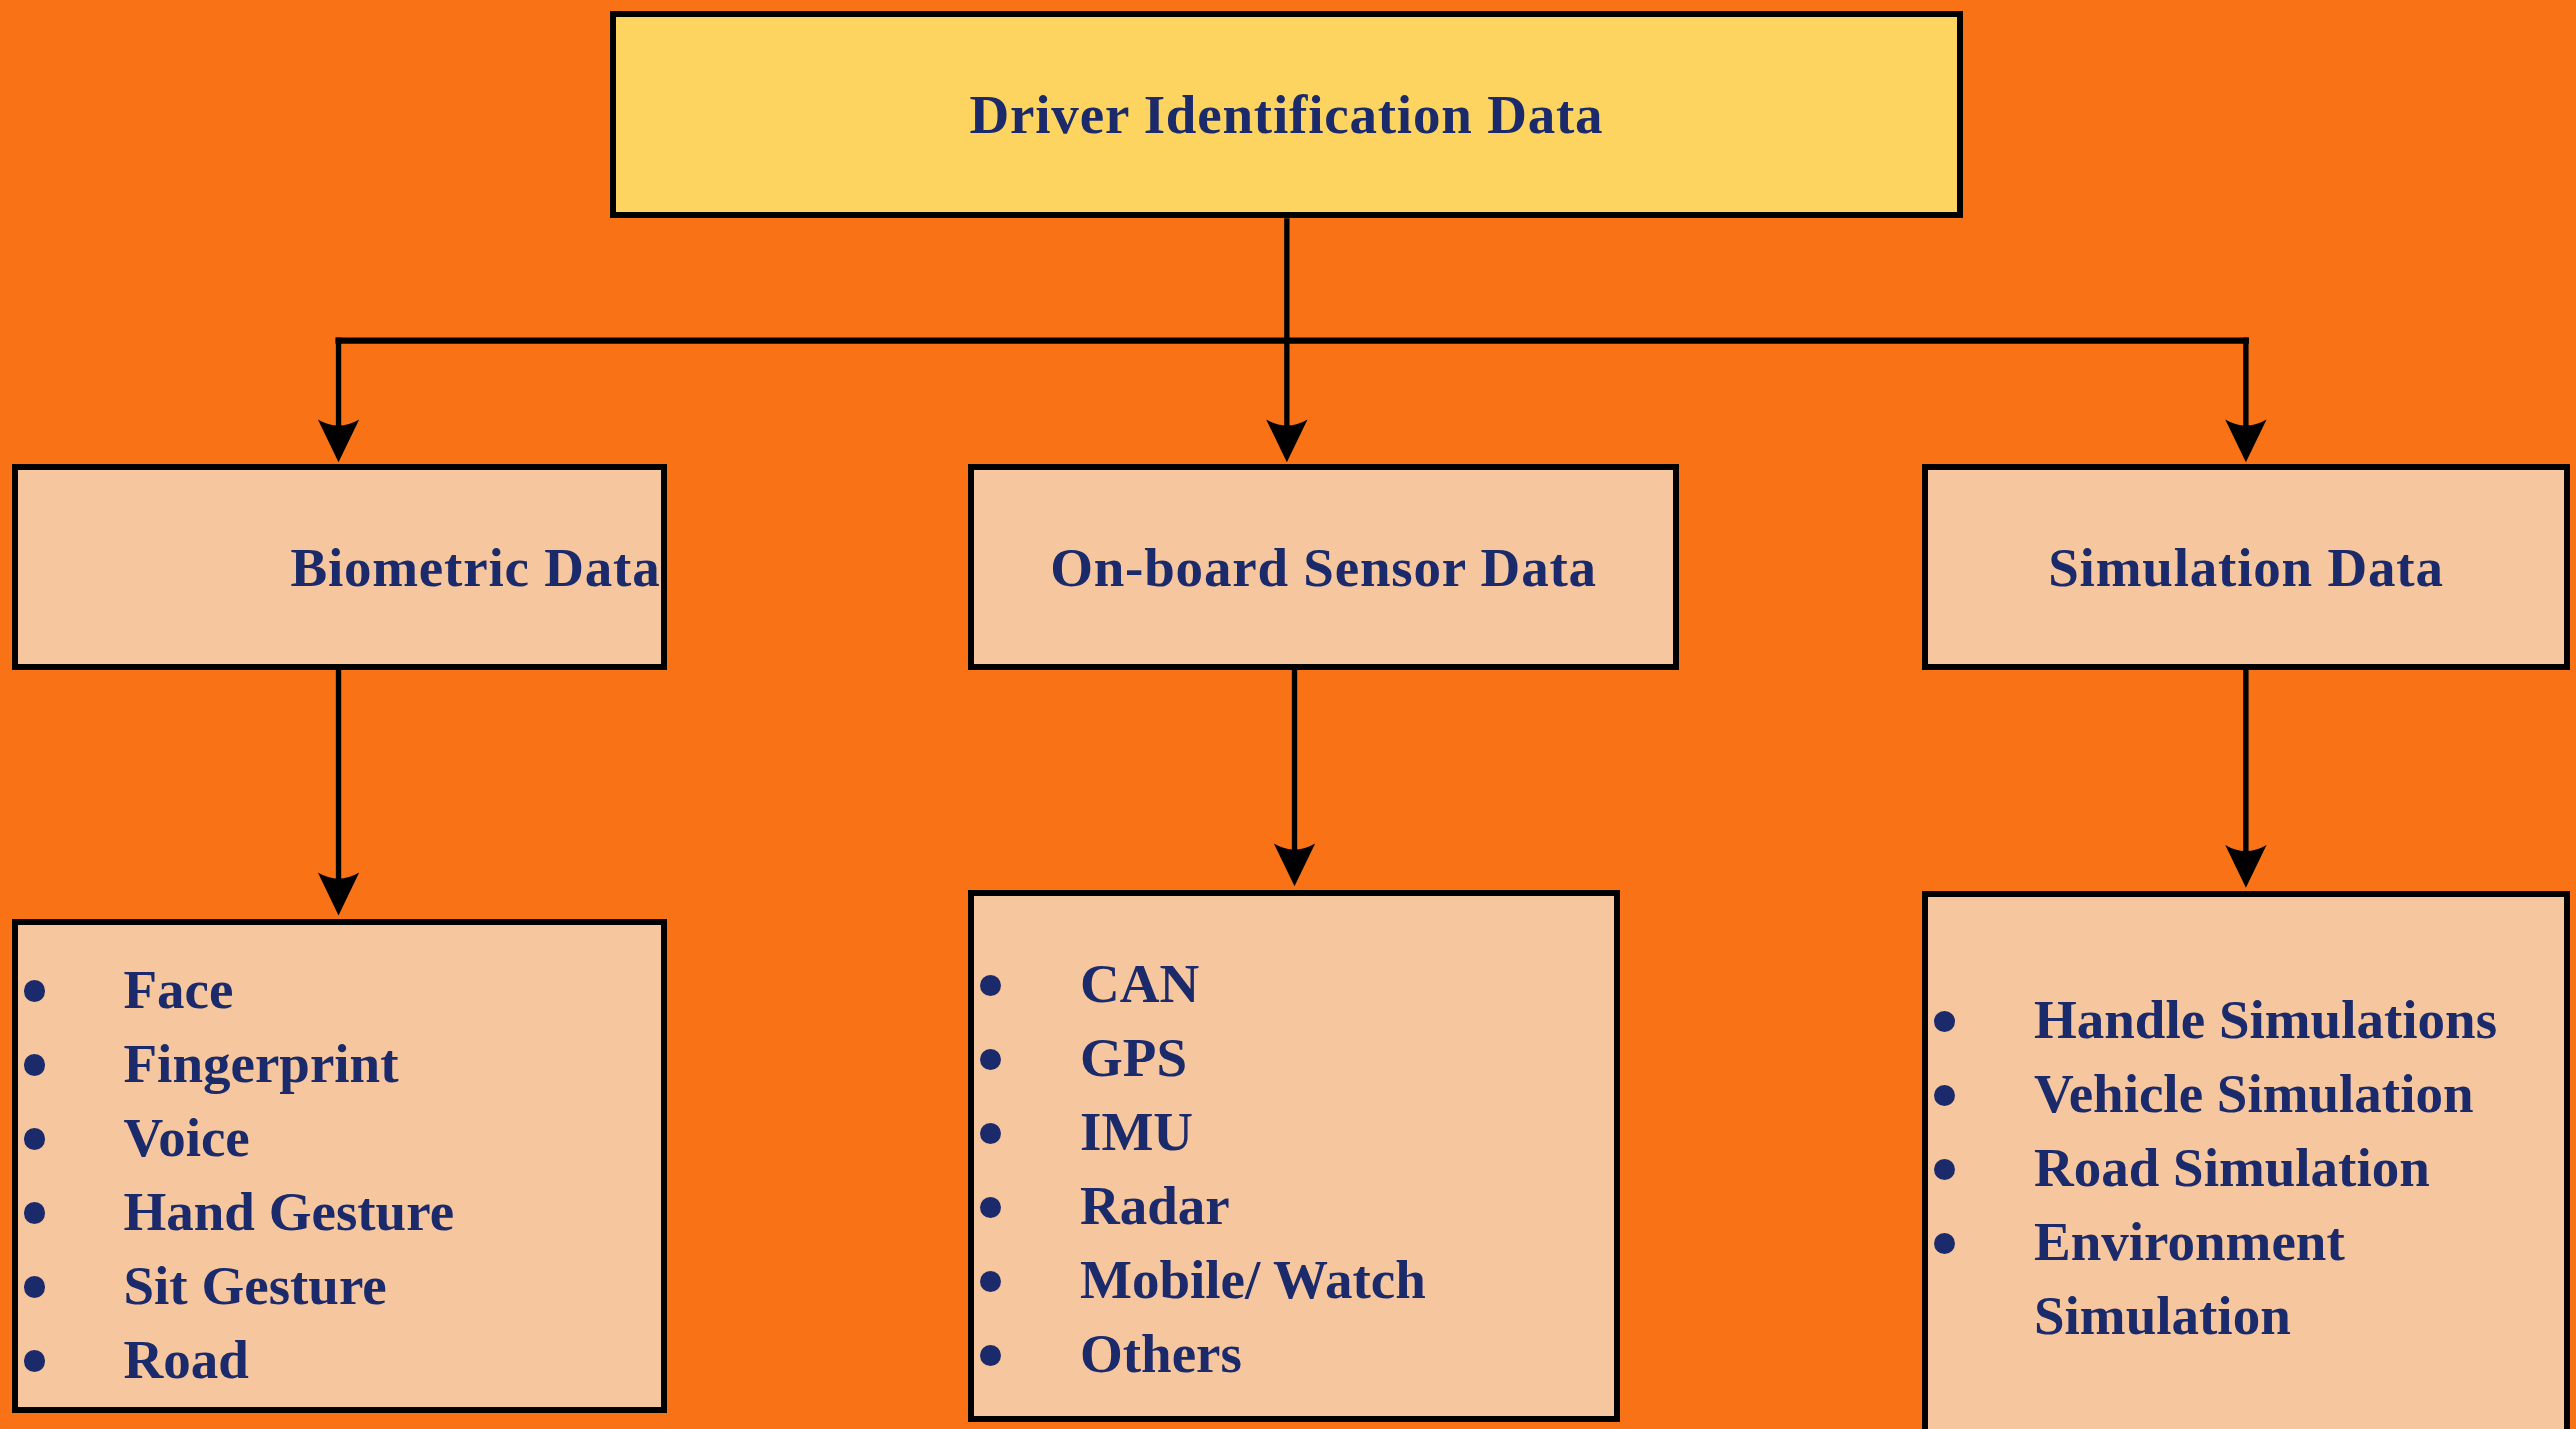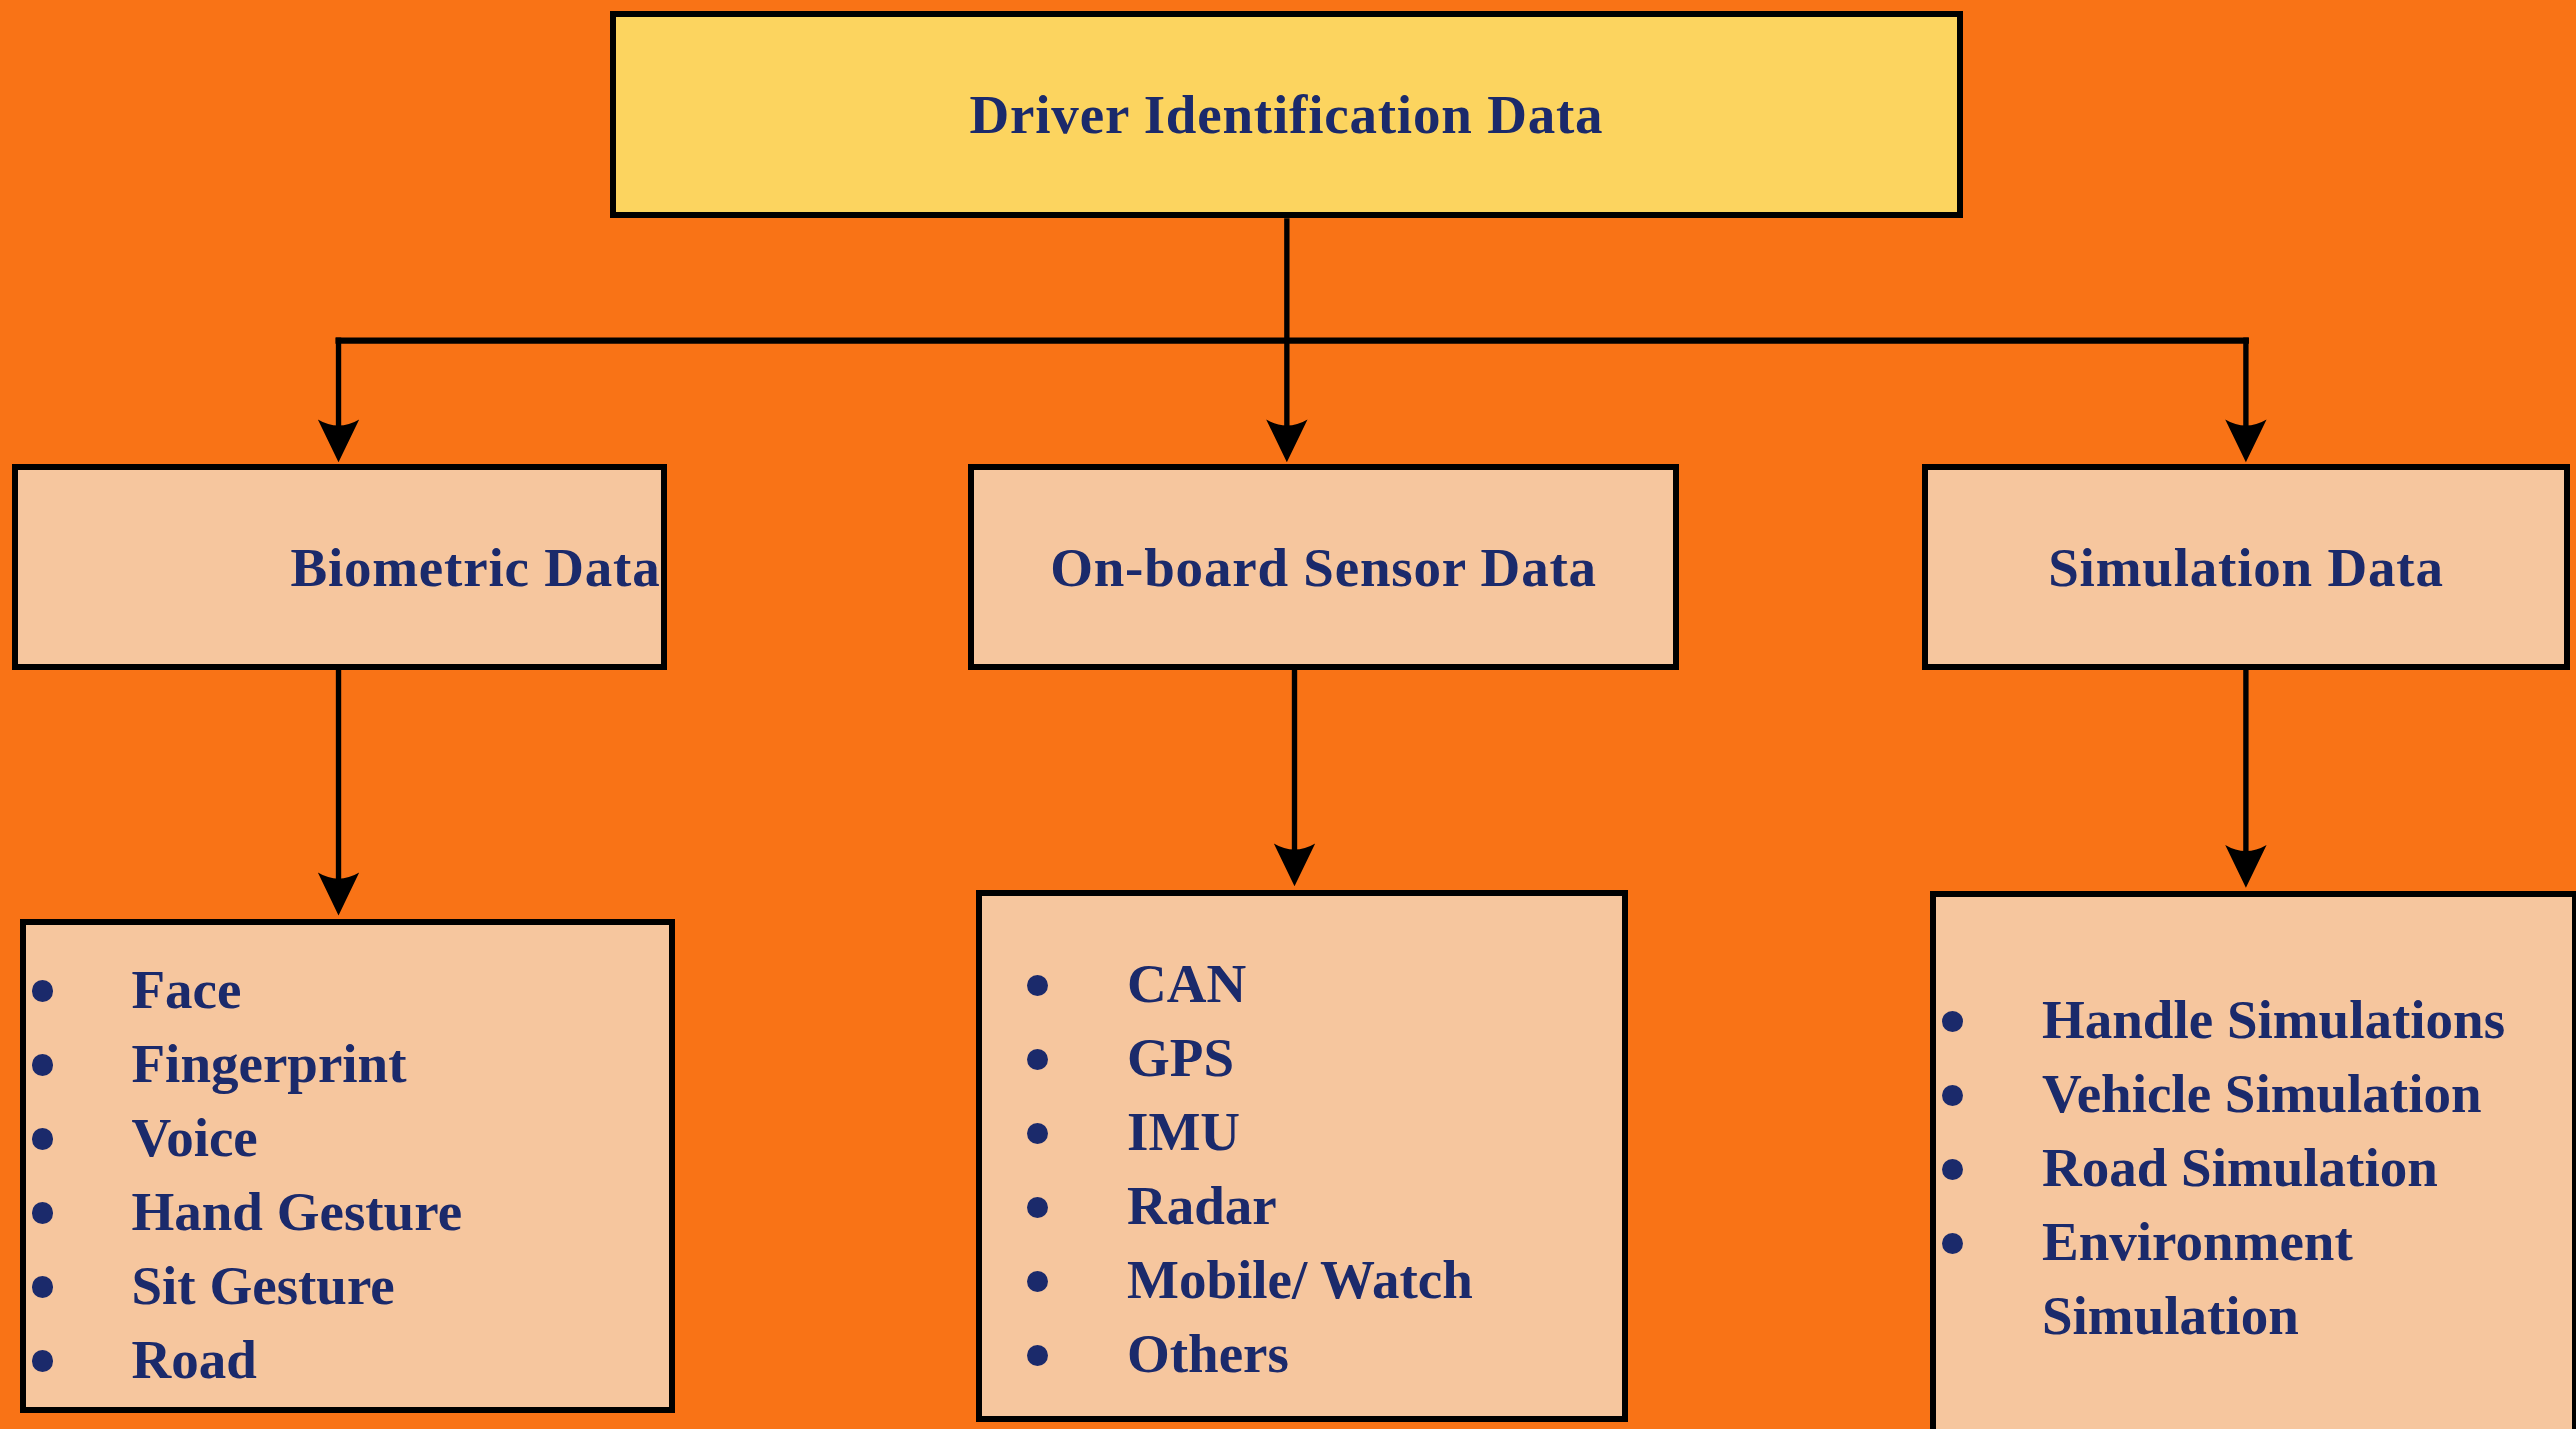--- a/index.html
+++ b/index.html
@@ -37,24 +37,23 @@
   .branch-0{left:11.5px;width:655px;justify-content:flex-end;}
   .branch-1{left:968px;width:711px;}
   .branch-2{left:1922px;width:648px;}
   .list-box{
     position:absolute;
     border:6.1px solid var(--line);
     box-sizing:border-box;
     background:var(--branch-fill);
     z-index:2;
     display:block;
-    margin-left:8px;
   }
   .list-0{left:11.5px;top:919px;width:655px;height:494px;padding-top:27.6px;}
-  .list-1{left:968px;top:890px;width:652px;height:532px;padding-top:51px;padding-left:39px;}
+  .list-1{left:968px;top:890px;width:652px;height:532px;padding-top:51px;}
   .list-2{left:1922px;top:891px;width:648px;height:688px;padding-top:86px;}
   .li{
     position:relative;
     padding-left:106px;
     padding-right:12.2px;
     color:var(--ink);
     font-weight:bold;
     font-size:55px;
     line-height:74px;
   }

